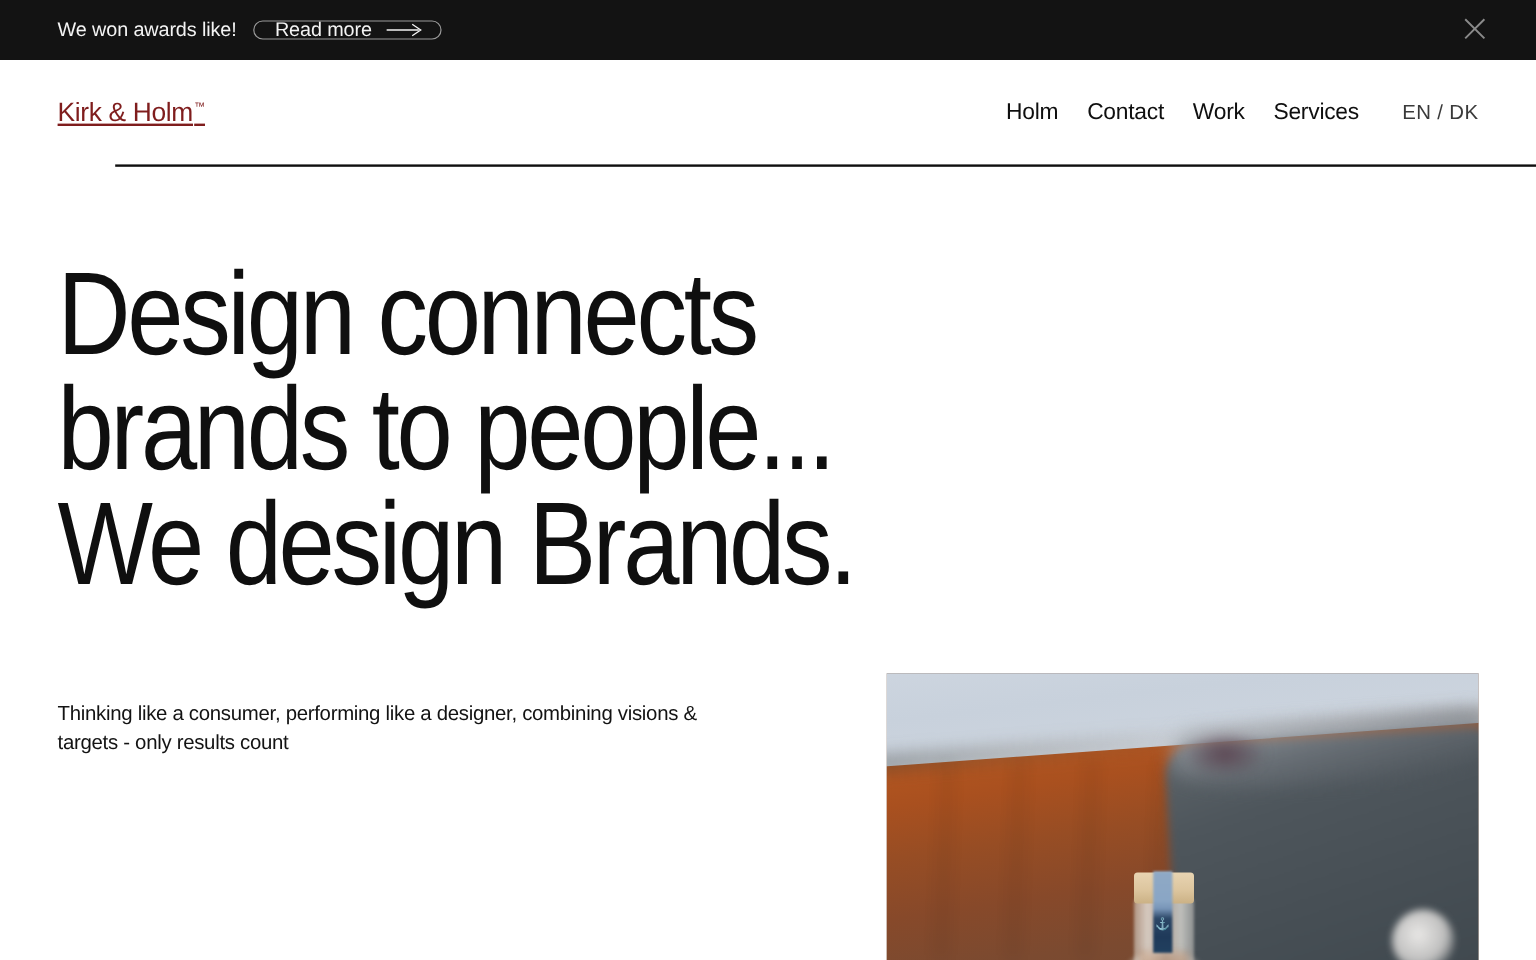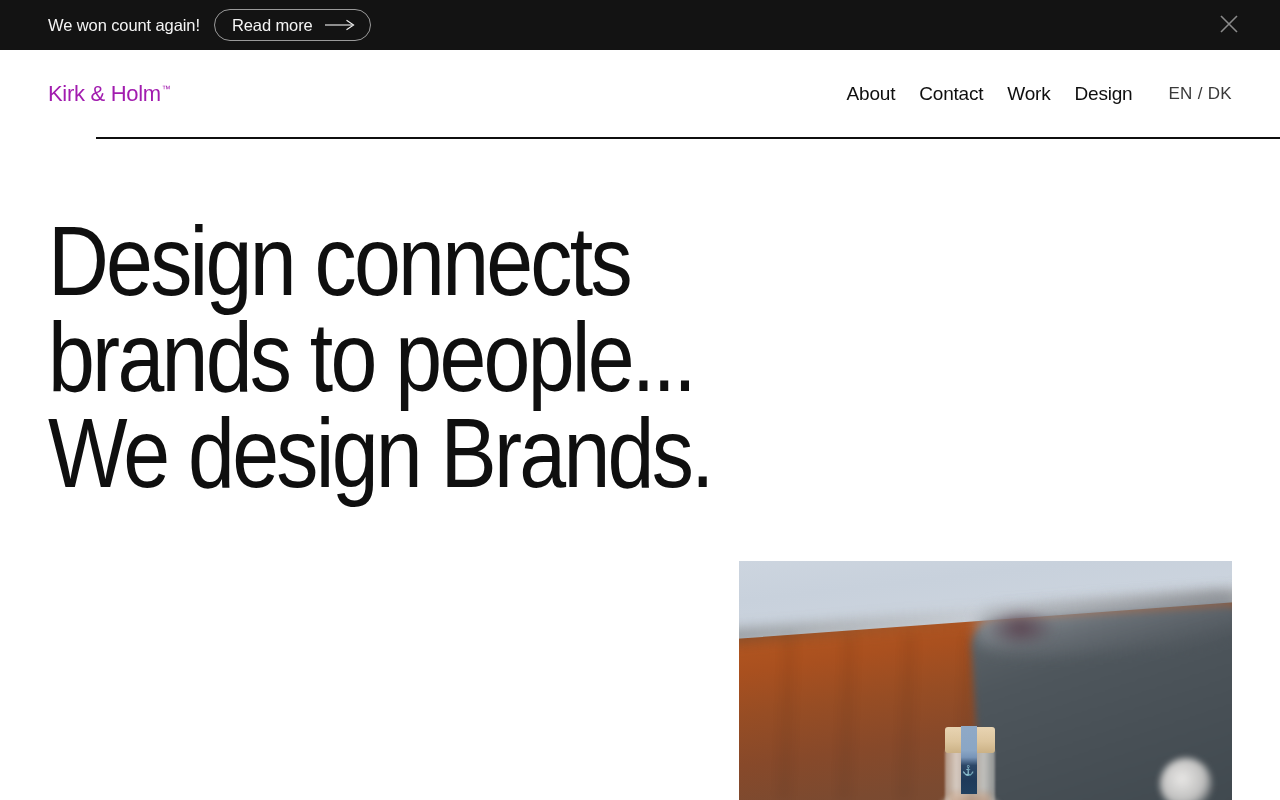--- a/index.html
+++ b/index.html
@@ -39,21 +39,21 @@
     color: #f4f4f4;
     font-size: 16.5px;
     letter-spacing: -0.1px;
     white-space: nowrap;
   }
 
   .banner-cta {
     display: inline-flex;
     align-items: center;
     gap: 12px;
-    height: 32px;
+    height: 16px;
     padding: 0 15px 0 17px;
     border: 1px solid #9a9a9a;
     border-radius: 999px;
     background: transparent;
     color: #f4f4f4;
     font-family: "Liberation Sans", sans-serif;
     font-size: 16.5px;
     letter-spacing: -0.1px;
     cursor: pointer;
     white-space: nowrap;
@@ -88,24 +88,25 @@
   .header-row {
     height: 87px;
     display: flex;
     align-items: center;
     justify-content: space-between;
   }
 
   .logo {
     font-size: 22px;
     letter-spacing: -0.3px;
-    color: #a21caf;
+    color: #7f1d1d;
     white-space: nowrap;
     cursor: pointer;
     position: relative;
+    text-decoration: underline;
   }
 
   .logo .tm {
     font-size: 9px;
     vertical-align: super;
     letter-spacing: 0;
     margin-left: 1px;
   }
 
   .nav {
@@ -413,21 +414,21 @@
       rgba(182,116,70,0.35) 0%,
       rgba(150,92,56,0.45) 100%);
     filter: blur(3px);
   }
 </style>
 </head>
 <body>
 
 <div class="banner">
   <div class="banner-inner">
-    <span class="banner-text">We won count again!</span>
+    <span class="banner-text">We won awards like!</span>
 
     <button class="banner-cta">
       <span>Read more</span>
       <span class="arrow-icon">
         <svg width="30" height="12" viewBox="0 0 30 12" fill="none" aria-hidden="true">
           <path d="M0 6 H27" stroke="#f4f4f4" stroke-width="1.1"></path>
           <path d="M21.5 1.2 L28.6 6 L21.5 10.8" stroke="#f4f4f4" stroke-width="1.1" fill="none"></path>
         </svg>
       </span>
     </button>
@@ -442,37 +443,40 @@
   </button>
 </div>
 
 <header class="header">
   <div class="header-row">
     <div class="logo">
       <span>Kirk &amp; Holm</span><span class="tm">™</span>
     </div>
 
     <nav class="nav">
-      <a href="#">About</a>
+      <a href="#">Holm</a>
       <a href="#">Contact</a>
       <a href="#">Work</a>
-      <a href="#">Design</a>
+      <a href="#">Services</a>
       <span class="lang">EN / DK</span>
     </nav>
   </div>
   <div class="header-rule"></div>
 </header>
 
 <main class="hero">
   <h1 class="headline">
     <span class="line">Design connects</span>
     <span class="line">brands to people...</span>
     <span class="line">We design Brands.</span>
   </h1>
 
+  <div class="hero-lower">
+    <p class="tagline">Thinking like a consumer, performing like a designer, combining visions &amp; targets - only results count</p>
+  </div>
 </main>
 
 <figure class="hero-image">
   <div class="photo">
     <div class="sky"></div>
     <div class="wood"></div>
     <div class="planks"></div>
     <div class="ridge"></div>
     <div class="dark-object"></div>
     <div class="dark-object-rim"></div>

